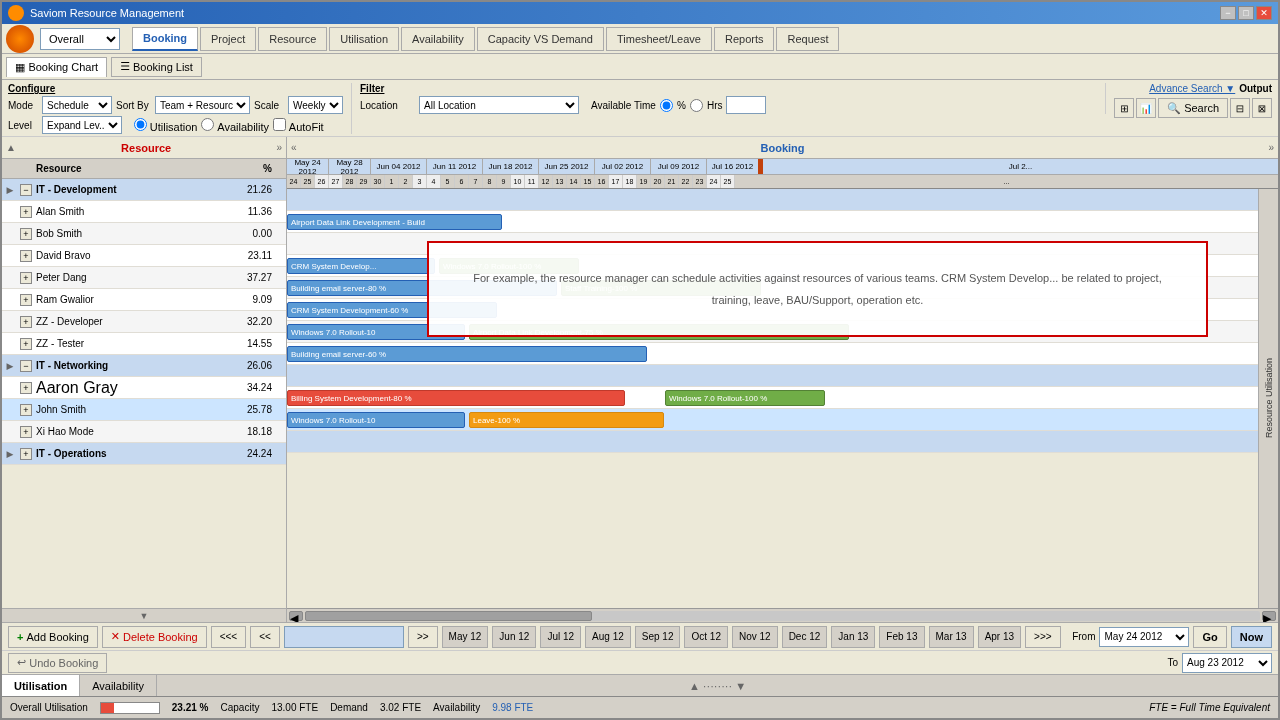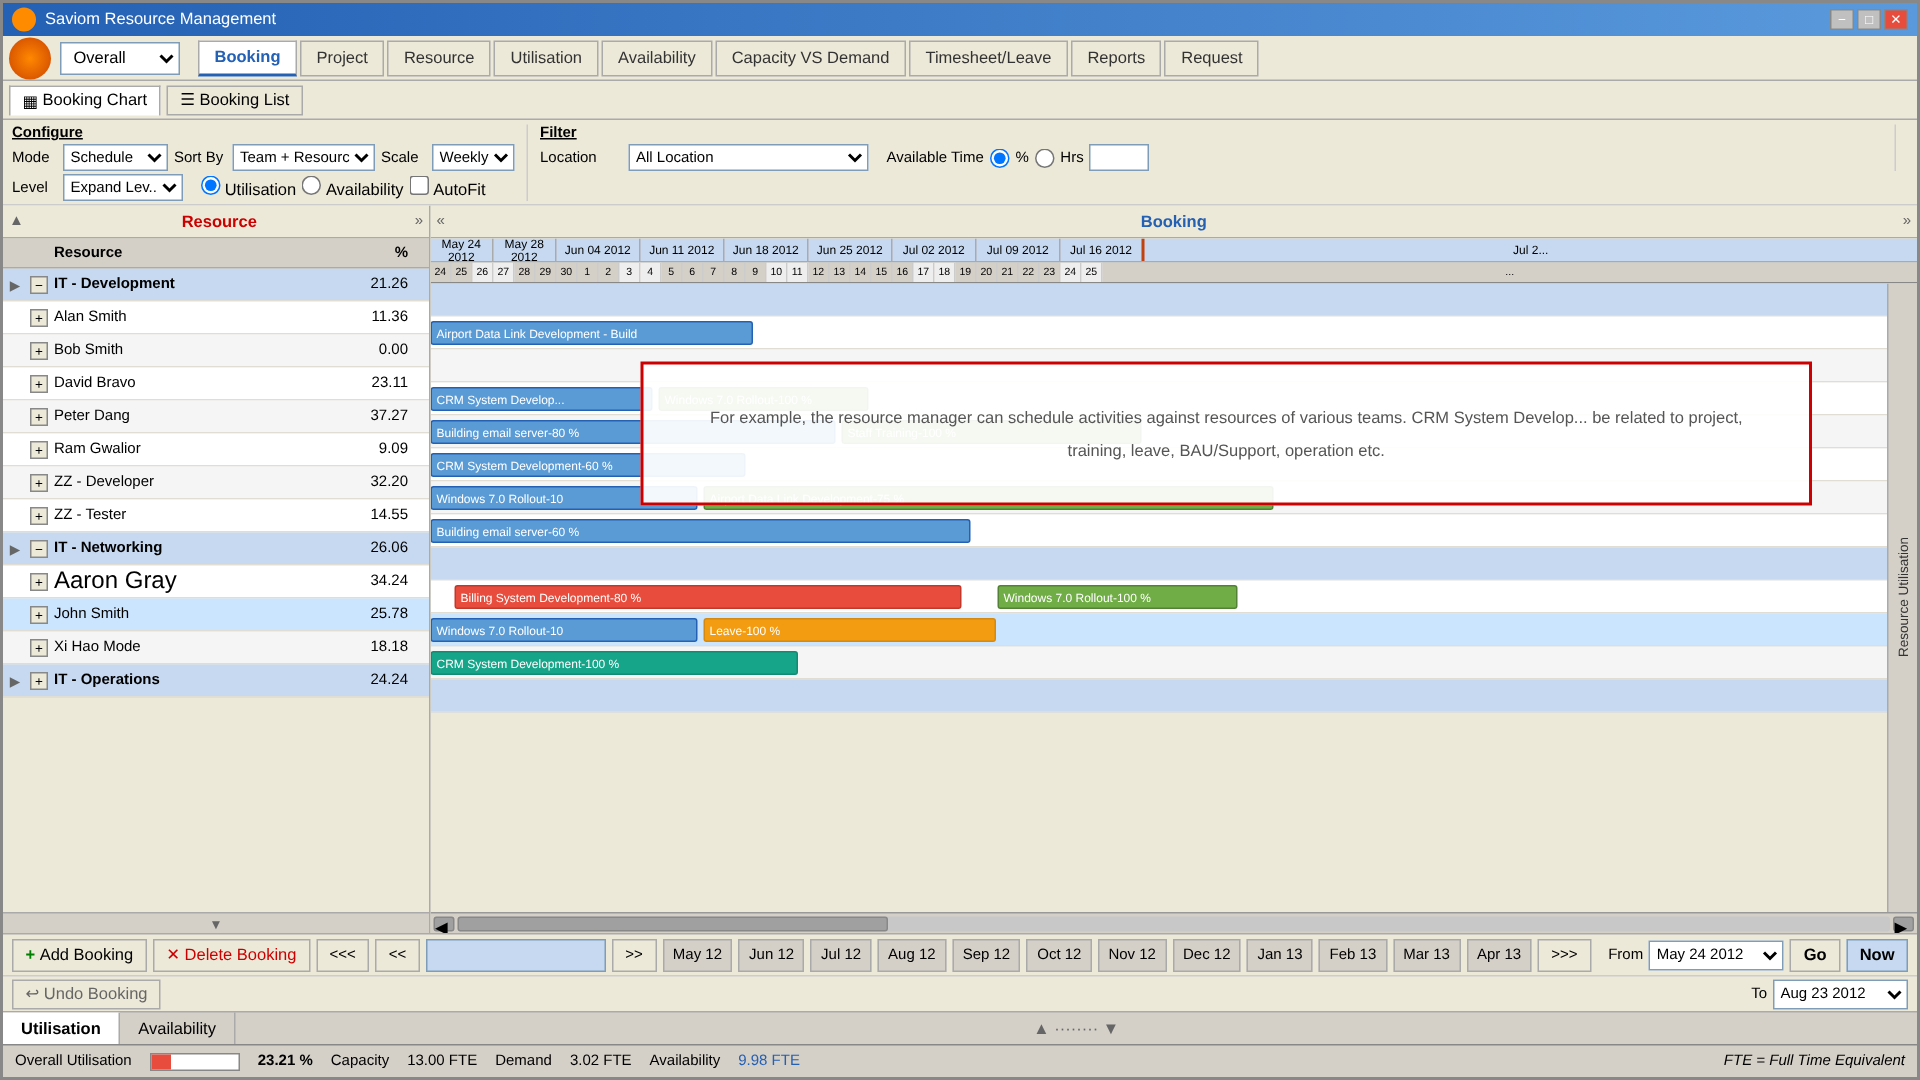--- a/index.html
+++ b/index.html
@@ -123,20 +123,36 @@
           <select class="small" style="width:160px;"><option>All Location</option></select>
           <span style="font-size:10px; min-width:65px; margin-left:8px;">Available Time</span>
           <input type="radio" name="avail_type" checked="" style="">
           <span style="font-size:10px;">%</span>
           <input type="radio" name="avail_type" style="">
           <span style="font-size:10px;">Hrs</span>
           <input type="text" class="filter-input" style="width: 40px;">
         </div>
       </div>
 
+      <div style="min-width:140px; display:flex; flex-direction:column; align-items:flex-end; gap:4px;">
+        <div style="display:flex; align-items:center; gap:4px;">
+          <span style="font-size:10px; color:#2460b4; text-decoration:underline; cursor:pointer;">Advance Search ▼</span>
+          <span style="font-size:10px; font-weight:bold;">Output</span>
+        </div>
+        <div style="display:flex; gap:2px; align-items:center;">
+          <button class="output-icon-btn">⊞</button>
+          <button class="output-icon-btn">📊</button>
+          <button class="search-btn">
+            <span>🔍</span>
+            <span>Search</span>
+          </button>
+          <button class="output-icon-btn">⊟</button>
+          <button class="output-icon-btn">⊠</button>
+        </div>
+      </div>
     </div>
   </div>
 
   <div class="main-content" style="flex:1; overflow:hidden;">
 
     <div class="resource-panel">
 
       <div style="display:flex; align-items:center; background:#ece9d8; border-bottom:1px solid #aaa; height:22px; padding:0 4px;">
         <span style="font-size:10px; color:#666;">▲</span>
         <span style="font-size:11px; font-weight:bold; color:#c00; text-align:center; flex:1;">Resource</span>
@@ -307,21 +323,21 @@
 
         <div style="display:flex; background:#c6d9f0; border-bottom:1px solid #aaa; height:16px;">
           <div style="width:42px; font-size:8px; text-align:center; border-right:1px solid #aaa; display:flex; align-items:center; justify-content:center; flex-shrink:0;">May 24 2012</div>
           <div style="width:42px; font-size:8px; text-align:center; border-right:1px solid #aaa; display:flex; align-items:center; justify-content:center; flex-shrink:0;">May 28 2012</div>
           <div style="width:56px; font-size:8px; text-align:center; border-right:1px solid #aaa; display:flex; align-items:center; justify-content:center; flex-shrink:0;">Jun 04 2012</div>
           <div style="width:56px; font-size:8px; text-align:center; border-right:1px solid #aaa; display:flex; align-items:center; justify-content:center; flex-shrink:0;">Jun 11 2012</div>
           <div style="width:56px; font-size:8px; text-align:center; border-right:1px solid #aaa; display:flex; align-items:center; justify-content:center; flex-shrink:0;">Jun 18 2012</div>
           <div style="width:56px; font-size:8px; text-align:center; border-right:1px solid #aaa; display:flex; align-items:center; justify-content:center; flex-shrink:0;">Jun 25 2012</div>
           <div style="width:56px; font-size:8px; text-align:center; border-right:1px solid #aaa; display:flex; align-items:center; justify-content:center; flex-shrink:0;">Jul 02 2012</div>
           <div style="width:56px; font-size:8px; text-align:center; border-right:1px solid #aaa; display:flex; align-items:center; justify-content:center; flex-shrink:0;">Jul 09 2012</div>
-          <div style="width:56px; font-size:8px; text-align:center; border-right:2px solid #c2410c; display:flex; align-items:center; justify-content:center; flex-shrink:0;">Jul 16 2012</div>
+          <div style="width:56px; font-size:8px; text-align:center; border-right:5px solid #c2410c; display:flex; align-items:center; justify-content:center; flex-shrink:0;">Jul 16 2012</div>
           <div style="flex:1; font-size:8px; text-align:center; display:flex; align-items:center; justify-content:center;">Jul 2...</div>
         </div>
 
         <div style="display:flex; background:#d4d0c8; border-bottom:1px solid #888; height:14px; overflow:hidden;">
           <div style="font-size:7px; min-width:14px; width:14px; text-align:center; border-right:1px solid #ccc; display:flex; align-items:center; justify-content:center;">24</div>
           <div style="font-size:7px; min-width:14px; width:14px; text-align:center; border-right:1px solid #ccc; display:flex; align-items:center; justify-content:center;">25</div>
           <div style="font-size:7px; min-width:14px; width:14px; text-align:center; border-right:1px solid #ccc; display:flex; align-items:center; justify-content:center; background:#eee;">26</div>
           <div style="font-size:7px; min-width:14px; width:14px; text-align:center; border-right:1px solid #ccc; display:flex; align-items:center; justify-content:center; background:#eee;">27</div>
           <div style="font-size:7px; min-width:14px; width:14px; text-align:center; border-right:1px solid #ccc; display:flex; align-items:center; justify-content:center;">28</div>
           <div style="font-size:7px; min-width:14px; width:14px; text-align:center; border-right:1px solid #ccc; display:flex; align-items:center; justify-content:center;">29</div>
@@ -385,32 +401,29 @@
             <div style="position:absolute; height:16px; top:3px; left:182px; width:380px; background:#70ad47; border:1px solid #538135; color:#fff; font-size:8px; display:flex; align-items:center; padding:0 3px; overflow:hidden; white-space:nowrap; cursor:pointer; border-radius:2px;">Airport Data Link Development-75 %</div>
           </div>
 
           <div style="height:22px; border-bottom:1px solid #e0ddd5; background:#fff; position:relative;">
             <div style="position:absolute; height:16px; top:3px; left:0; width:360px; background:#5b9bd5; border:1px solid #2460b4; color:#fff; font-size:8px; display:flex; align-items:center; padding:0 3px; overflow:hidden; white-space:nowrap; cursor:pointer; border-radius:2px;">Building email server-60 %</div>
           </div>
 
           <div style="height:22px; border-bottom:1px solid #e0ddd5; background:#c6d9f0; position:relative;"></div>
 
           <div style="height:22px; border-bottom:1px solid #e0ddd5; background:#fff; position:relative;">
-            <div style="position:absolute; height:16px; top:3px; left:16px; width:338px; background:#e74c3c; border:1px solid #c0392b; color:#fff; font-size:8px; display:flex; align-items:center; padding:0 3px; overflow:hidden; white-space:nowrap; cursor:pointer; border-radius:2px;">Billing System Development-80 %</div>
+            <div style="position:absolute; height:16px; top:3px; left:0; width:338px; background:#e74c3c; border:1px solid #c0392b; color:#fff; font-size:8px; display:flex; align-items:center; padding:0 3px; overflow:hidden; white-space:nowrap; cursor:pointer; border-radius:2px;">Billing System Development-80 %</div>
             <div style="position:absolute; height:16px; top:3px; left:378px; width:160px; background:#70ad47; border:1px solid #538135; color:#fff; font-size:8px; display:flex; align-items:center; padding:0 3px; overflow:hidden; white-space:nowrap; cursor:pointer; border-radius:2px;">Windows 7.0 Rollout-100 %</div>
           </div>
 
           <div style="height:22px; border-bottom:1px solid #e0ddd5; background:#cce5ff; position:relative;">
             <div style="position:absolute; height:16px; top:3px; left:0; width:178px; background:#5b9bd5; border:1px solid #2460b4; color:#fff; font-size:8px; display:flex; align-items:center; padding:0 3px; overflow:hidden; white-space:nowrap; cursor:pointer; border-radius:2px;">Windows 7.0 Rollout-10</div>
             <div style="position:absolute; height:16px; top:3px; left:182px; width:195px; background:#f39c12; border:1px solid #d68910; color:#fff; font-size:8px; display:flex; align-items:center; padding:0 3px; overflow:hidden; white-space:nowrap; cursor:pointer; border-radius:2px;">Leave-100 %</div>
           </div>
 
-          <div style="height:22px; border-bottom:1px solid #e0ddd5; background:#f5f5f5; position:relative;">
-            <div style="position:absolute; height:16px; top:3px; left:0; width:245px; background:#17a589; border:1px solid #148a74; color:#fff; font-size:8px; display:flex; align-items:center; padding:0 3px; overflow:hidden; white-space:nowrap; cursor:pointer; border-radius:2px;">CRM System Development-100 %</div>
-          </div>
 
           <div style="height:22px; border-bottom:1px solid #e0ddd5; background:#c6d9f0; position:relative;"></div>
 
           <div style="position:absolute; top:52px; left:140px; right:50px; background:rgba(255,255,255,0.93); border:2px solid #c00; padding:24px 32px; z-index:100; font-size:13px; color:#555; line-height:1.7; text-align:center;">
             <span>For example, the resource manager can schedule activities against resources of various teams. CRM System Develop... be related to project, training, leave, BAU/Support, operation etc.</span>
           </div>
         </div>
 
         <div style="width:20px; background:#d4d0c8; border-left:1px solid #aaa; display:flex; align-items:center; justify-content:center;">
           <span style="font-size:9px; color:#333; writing-mode:vertical-rl; text-orientation:mixed; transform:rotate(180deg); white-space:nowrap;">Resource Utilisation</span>

